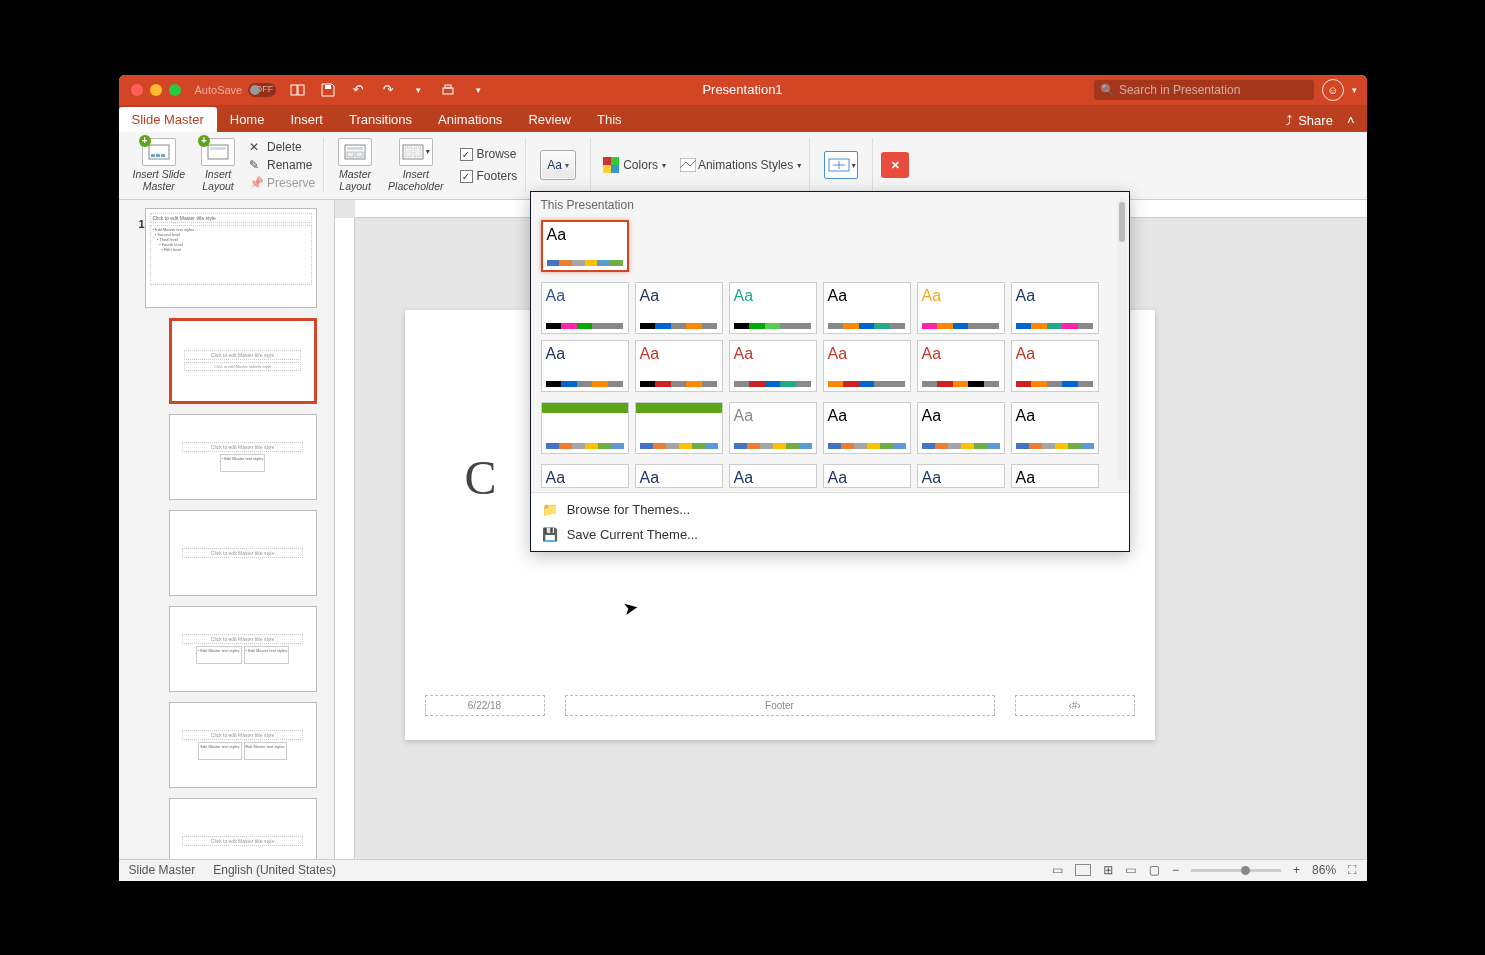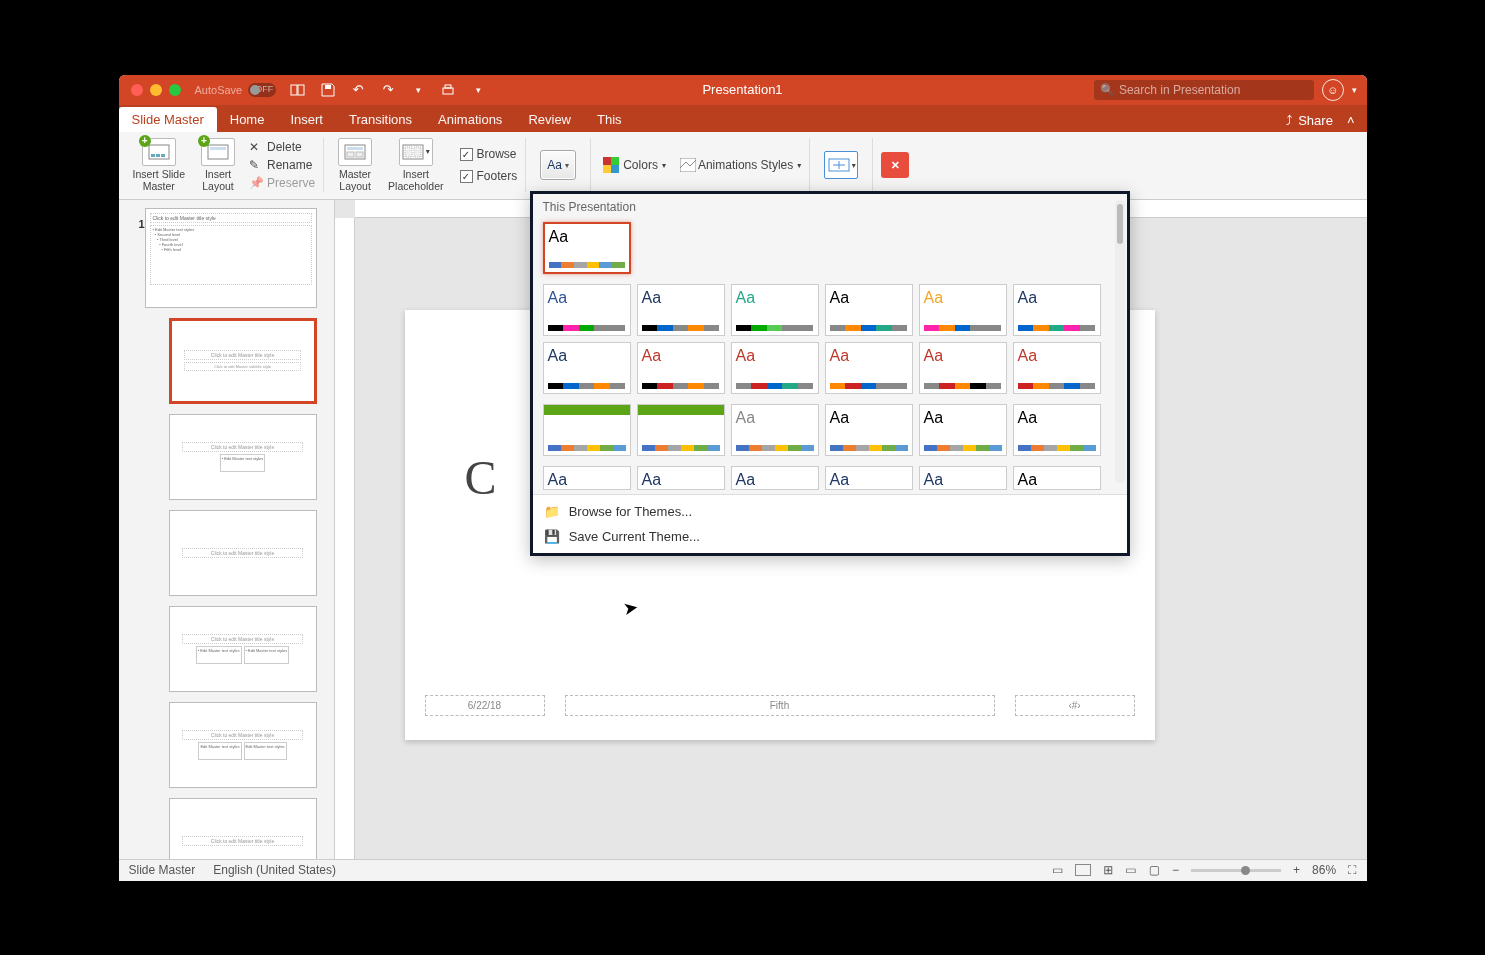--- a/index.html
+++ b/index.html
@@ -20,42 +20,42 @@
   .smiley { width: 22px; height: 22px; border: 1.5px solid rgba(255,255,255,0.85); border-radius: 50%; display:flex; align-items:center; justify-content:center; font-size:11px; color:#fff;}
   .tabbar { height: 27px; background: #B93F1F; display: flex; align-items: flex-end; color: #fff; font-size: 13px; position: relative; }
   .tab { padding: 5px 13px; cursor: default; color: rgba(255,255,255,0.95);}
   .tab.active { background: #fff; color: #B93F1F; font-weight: 500; border-radius: 3px 3px 0 0;}
   .share { position: absolute; right: 12px; display: flex; align-items: center; gap: 6px; font-size: 13px; color:#fff; padding-bottom:4px;}
   .ribbon { height: 68px; background: #F6F5F5; border-bottom: 1px solid #ccc; display: flex; align-items: center; padding: 0 8px; gap: 4px; font-size: 11px; color: #444;}
   .rgroup { display: flex; flex-direction: column; align-items: center; gap:2px; padding: 2px 6px;}
   .sep { width: 1px; height: 54px; background: #ddd; margin: 0 4px;}
   .big-icn { width: 34px; height: 28px; background: #fff; border: 1px solid #bbb; border-radius: 2px; position: relative; display:flex; align-items:center; justify-content:center;}
   .green-plus { position:absolute; top:-4px; left:-4px; width:12px; height:12px; background:#5BA517; border-radius:50%; color:#fff; font-size:10px; display:flex; align-items:center; justify-content:center; font-weight:bold;}
-  .sm-label { font-size: 10.5px; text-align:center; line-height:1.15;}
+  .sm-label { font-size: 10.5px; text-align:center; line-height:1.15;font-style:italic;}
   .ed-row { display:flex; align-items:center; gap:4px; font-size:12px; padding:1px 0;}
   .ed-icn { width:14px; height:14px; display:inline-block;}
   .chk { width:13px; height:13px; border:1px solid #777; display:inline-flex; align-items:center; justify-content:center; font-size:10px; color:#333; background:#fff;}
   .themes-btn { width:36px; height:30px; background: linear-gradient(#fbfbfb,#e8e8e8); border:1px solid #a8a8a8; border-radius:3px; display:flex; align-items:center; justify-content:center; box-shadow: inset 0 0 0 1px #fff;}
   .colors-swatch { width:16px; height:16px; display:grid; grid-template-columns:repeat(2,1fr); grid-template-rows:repeat(2,1fr);}
   .close-master { width:28px; height:26px; background:#E74C3C; border-radius:3px; color:#fff; display:flex; align-items:center; justify-content:center; font-weight:bold;}
   .workspace { position: absolute; top: 125px; left:0; right:0; bottom: 22px; background: #E6E6E6; display:flex;}
   .thumbpane { width: 216px; background: #F3F3F3; border-right: 1px solid #ccc; overflow: hidden; padding: 8px 4px 8px 8px; font-size:9px;}
   .thumb-master { width: 172px; height: 100px; background: #fff; border: 1px solid #bbb; margin-left: 18px; padding:4px; font-size:5px; color:#666;}
   .thumb-layout { width: 148px; height: 86px; background: #fff; border: 1px solid #bbb; margin-left: 42px; margin-top: 10px; padding:6px; font-size:5px; color:#666; display:flex; flex-direction:column; justify-content:center; align-items:center; text-align:center; position:relative;}
   .thumb-layout.selected { border: 3px solid #D24625; }
   .thumb-num { position:absolute; left:12px; top:10px; font-size:11px; font-weight:bold; color:#333;}
   .editpane { flex:1; position:relative; background:#E6E6E6; }
   .ruler-h { position:absolute; top:0; left:20px; right:0; height:18px; background:#fff; border-bottom:1px solid #ccc; font-size:7px; color:#888;}
   .ruler-v { position:absolute; top:18px; left:0; width:20px; bottom:0; background:#fff; border-right:1px solid #ccc;}
   .slide { position:absolute; left: 70px; top: 110px; width: 750px; height: 430px; background:#fff; box-shadow: 0 2px 6px rgba(0,0,0,0.2);}
   .slide-title-ph { position:absolute; left:60px; top:140px; font-size:48px; color:#444; font-family: Georgia, serif;}
   .slide-footer-row { position:absolute; bottom:24px; left:20px; right:20px; display:flex; justify-content:space-between; font-size:10px; color:#888;}
   .footer-box { border:1px dashed #bbb; padding:4px 10px; min-width:120px; text-align:center;}
   
-  .themes-pop { position:absolute; left: 195px; top: -9px; width: 600px; background:#F5F5F5; border:3px solid #0f172a; box-shadow: 0 4px 16px rgba(0,0,0,0.25); z-index:50; font-size:12px;}
+  .themes-pop { position:absolute; left: 195px; top: -9px; width: 600px; background:#F5F5F5; border:1px solid #0f172a; box-shadow: 0 4px 16px rgba(0,0,0,0.25); z-index:50; font-size:12px;}
   .pop-section-label { padding: 6px 10px; color:#666; font-size:12px;}
   .pop-grid { display:flex; flex-wrap:wrap; gap:6px; padding: 2px 10px 8px;}
   .theme-card { width: 88px; height: 52px; background:#fff; border:1px solid #ccc; padding:4px; display:flex; flex-direction:column; justify-content:space-between;}
   .theme-card.sel { border:2px solid #D24625; box-shadow: 0 0 4px rgba(210,70,37,0.5);}
   .theme-aa { font-size:16px; font-weight:400;}
   .theme-strip { height:6px; display:flex;}
   .theme-strip div { flex:1;}
   .pop-footer { border-top:1px solid #ddd; background:#fff; padding:4px 0;}
   .pop-item { display:flex; align-items:center; gap:8px; padding:5px 12px; font-size:13px; color:#333;}
   .cursor { position:absolute; left:288px; top:397px; z-index:60; font-size:18px; transform: rotate(-10deg); color:#000;}
@@ -293,21 +293,21 @@
 
     </div>
 
     <div class="editpane">
       <div class="ruler-h"></div>
       <div class="ruler-v"></div>
       <div class="slide">
         <div class="slide-title-ph">C</div>
         <div class="slide-footer-row">
           <div class="footer-box">6/22/18</div>
-          <div class="footer-box" style="flex:1;margin:0 20px;">Fifth</div>
+          <div class="footer-box" style="flex:1;margin:0 20px;">Footer</div>
           <div class="footer-box">‹#›</div>
         </div>
       </div>
 
       <div class="themes-pop">
         <div class="scrolltrack-pop"></div>
         <div class="pop-section-label">This Presentation</div>
         <div class="pop-grid">
           <div class="theme-card sel">
             <div class="theme-aa" style="color:#000;">Aa</div>

